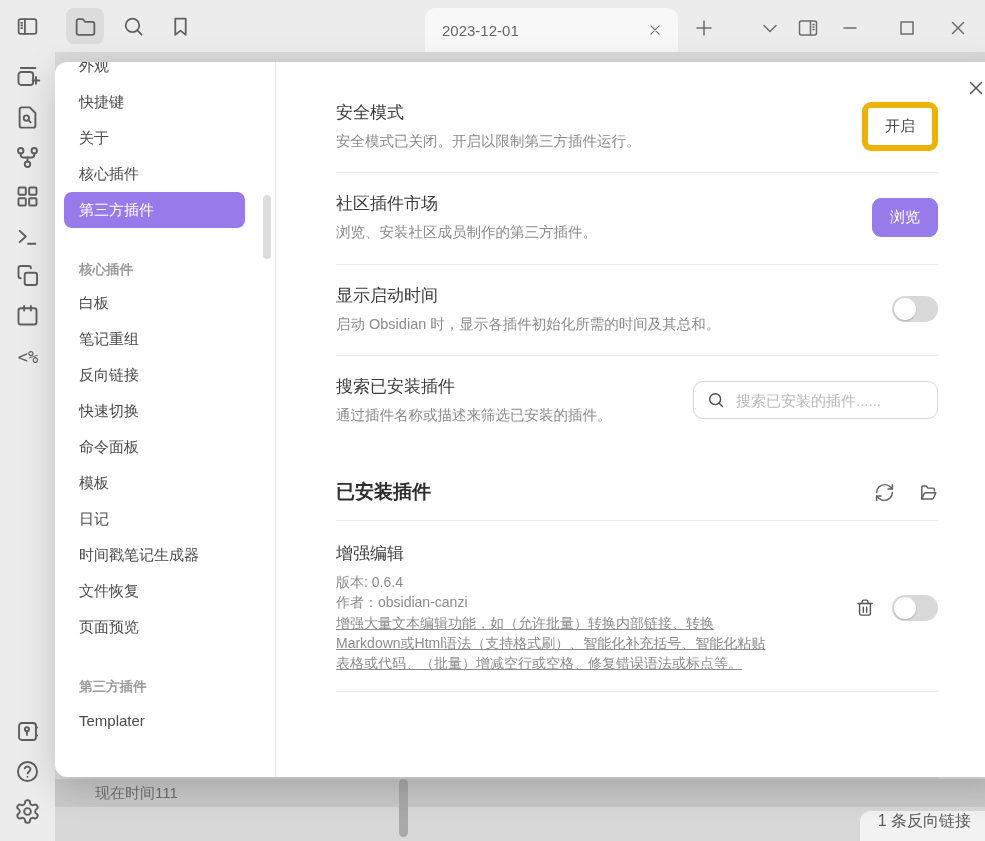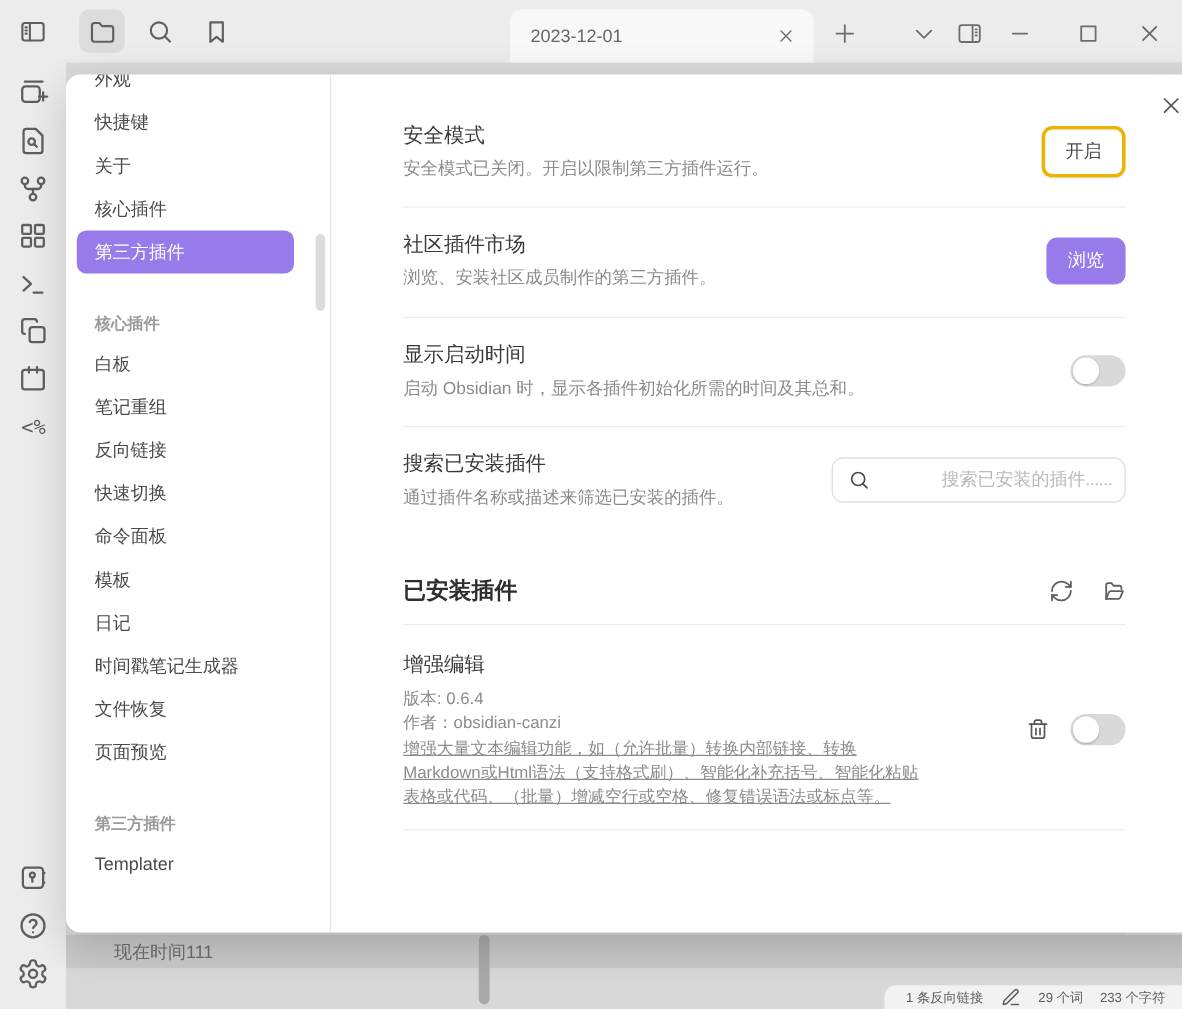--- a/index.html
+++ b/index.html
@@ -31,21 +31,21 @@
   .workspace { position:absolute; left:55px; top:52px; width:930px; height:789px; background:#dadada; z-index:1; }
   .ws-pane-col { position:absolute; left:883px; top:40px; width:47px; height:690px; background:#e2e2e2; }
   .ws-band-dark { position:absolute; left:0px; top:727px; width:930px; height:28px; background:#c9c9c9; }
   .ws-band-light { position:absolute; left:0px; top:755px; width:930px; height:34px; background:#d8d8d8; }
   .ws-note { position:absolute; left:40px; top:732px; font-size:15px; color:#6e6e6e; }
   .ws-scrollbar { position:absolute; left:344px; top:727px; width:9px; height:58px; background:#a9a9a9; border-radius:5px; }
   .kebab { position:absolute; left:890px; top:12px; width:16px; height:26px; display:flex; flex-direction:column; align-items:center; justify-content:space-between; padding:2px 0; }
   .kebab i { width:3.5px; height:3.5px; border-radius:50%; background:#6f6f6f; }
 
   
-  .statusbar { position:absolute; right:0; bottom:0; height:20px; background:#f2f2f2; border-top-left-radius:10px; display:flex; align-items:center; gap:14px; padding:0 14px 0 18px; z-index:6; font-size:11px; color:#5c5c5c; }
+  .statusbar { position:absolute; right:0; bottom:0; height:30px; background:#f2f2f2; border-top-left-radius:10px; display:flex; align-items:center; gap:14px; padding:0 14px 0 18px; z-index:6; font-size:16px; color:#5c5c5c;flex-direction:column; }
   .statusbar .icon { width:18px; height:18px; }
 
   
   .modal { position:absolute; left:55px; top:62px; width:953px; height:715px; background:#ffffff; border-radius:12px; box-shadow:0 10px 36px rgba(0,0,0,.18); z-index:10; overflow:hidden; display:flex; }
 
   
   .m-side { width:220px; height:100%; position:relative; flex:none; padding-top:0; }
   .m-nav { margin-top:-14px; }
   .m-item { height:36px; display:flex; align-items:center; padding-left:24px; font-size:15px; color:#4a4a4a; }
   .m-item.sel { background:var(--accent,#987bea); color:#fff; border-radius:8px; margin:0 30px 0 9px; padding-left:15px; }
@@ -59,30 +59,30 @@
   .m-scroll { position:absolute; right:3px; top:8px; width:7px; height:172px; background:#e3e3e3; border-radius:4px; }
 
   .srow { display:flex; align-items:center; justify-content:space-between; padding:19px 0 21px; border-bottom:1px solid #ececec; }
   .srow.noline { border-bottom:none; padding-bottom:30px; }
   .s-info { flex:1; padding-right:20px; }
   .s-info.narrow { max-width:300px; }
   .s-name { font-size:17px; color:#3a3a3a; }
   .s-desc { font-size:14.5px; color:#8b8b8b; margin-top:7px; line-height:1.4; }
 
   .btn { font-size:15px; border-radius:9px; padding:9px 17px; white-space:nowrap; }
-  .btn-default { background:#fff; border:3px solid #eab308; color:#4a4a4a; box-shadow:0 1px 1px rgba(0,0,0,.03); }
+  .btn-default { background:#fff; border:6px solid #eab308; color:#4a4a4a; box-shadow:0 1px 1px rgba(0,0,0,.03); }
   .btn-accent { background:var(--accent,#987bea); border:1px solid var(--accent,#987bea); color:#fff; }
 
   .toggle { width:46px; height:26px; border-radius:13px; background:#d9d9d9; position:relative; flex:none; }
   .toggle .knob { position:absolute; left:2px; top:2px; width:22px; height:22px; border-radius:50%; background:#fff; box-shadow:0 1px 2px rgba(0,0,0,.2); }
 
   .searchbox { width:245px; height:38px; border:1px solid #d9d9d9; border-radius:10px; background:#fff; display:flex; align-items:center; padding:0 10px 0 12px; flex:none; }
   .searchbox .icon { width:20px; height:20px; margin-right:10px; flex:none; }
   .searchbox .icon svg { stroke:#4c4c4c; }
-  .searchbox input { border:none; outline:none; flex:1; min-width:0; font-size:15px; color:#4d7c0f; background:transparent; font-family:Liberation Serif, serif;text-align:right; }
+  .searchbox input { border:none; outline:none; flex:1; min-width:0; font-size:15px; color:#4d7c0f; background:transparent; font-family:Liberation Sans, sans-serif; }
   .searchbox input::placeholder { color:#b9b9b9; }
 
   .inst-head { display:flex; align-items:center; justify-content:space-between; margin-top:12px; padding:12px 0 15px; border-bottom:1px solid #ececec; }
   .inst-title { font-size:19px; font-weight:bold; color:#2e2e2e; }
   .inst-actions { display:flex; gap:22px; }
   .inst-actions .icon { width:21px; height:21px; }
 
   .plugin { display:flex; justify-content:space-between; padding:21px 0 17px; border-bottom:1px solid #ececec;align-items:flex-end; }
   .p-info { max-width:432px; }
   .p-name { font-size:17px; color:#3a3a3a; }

